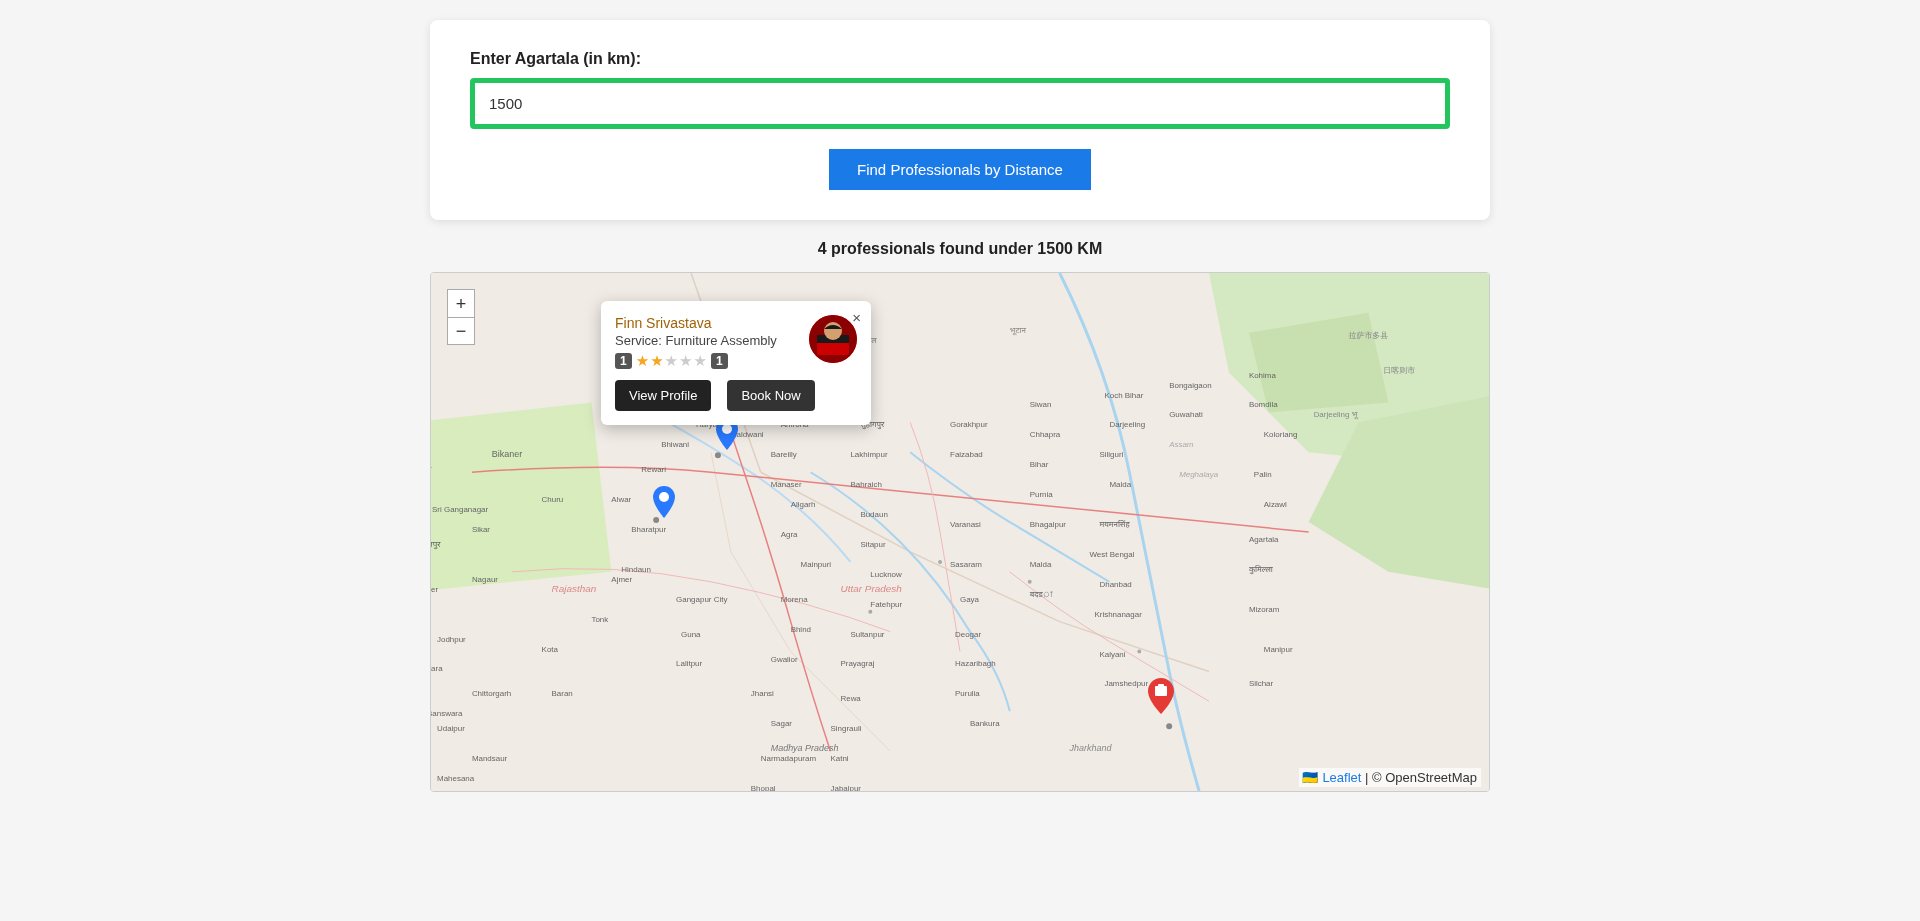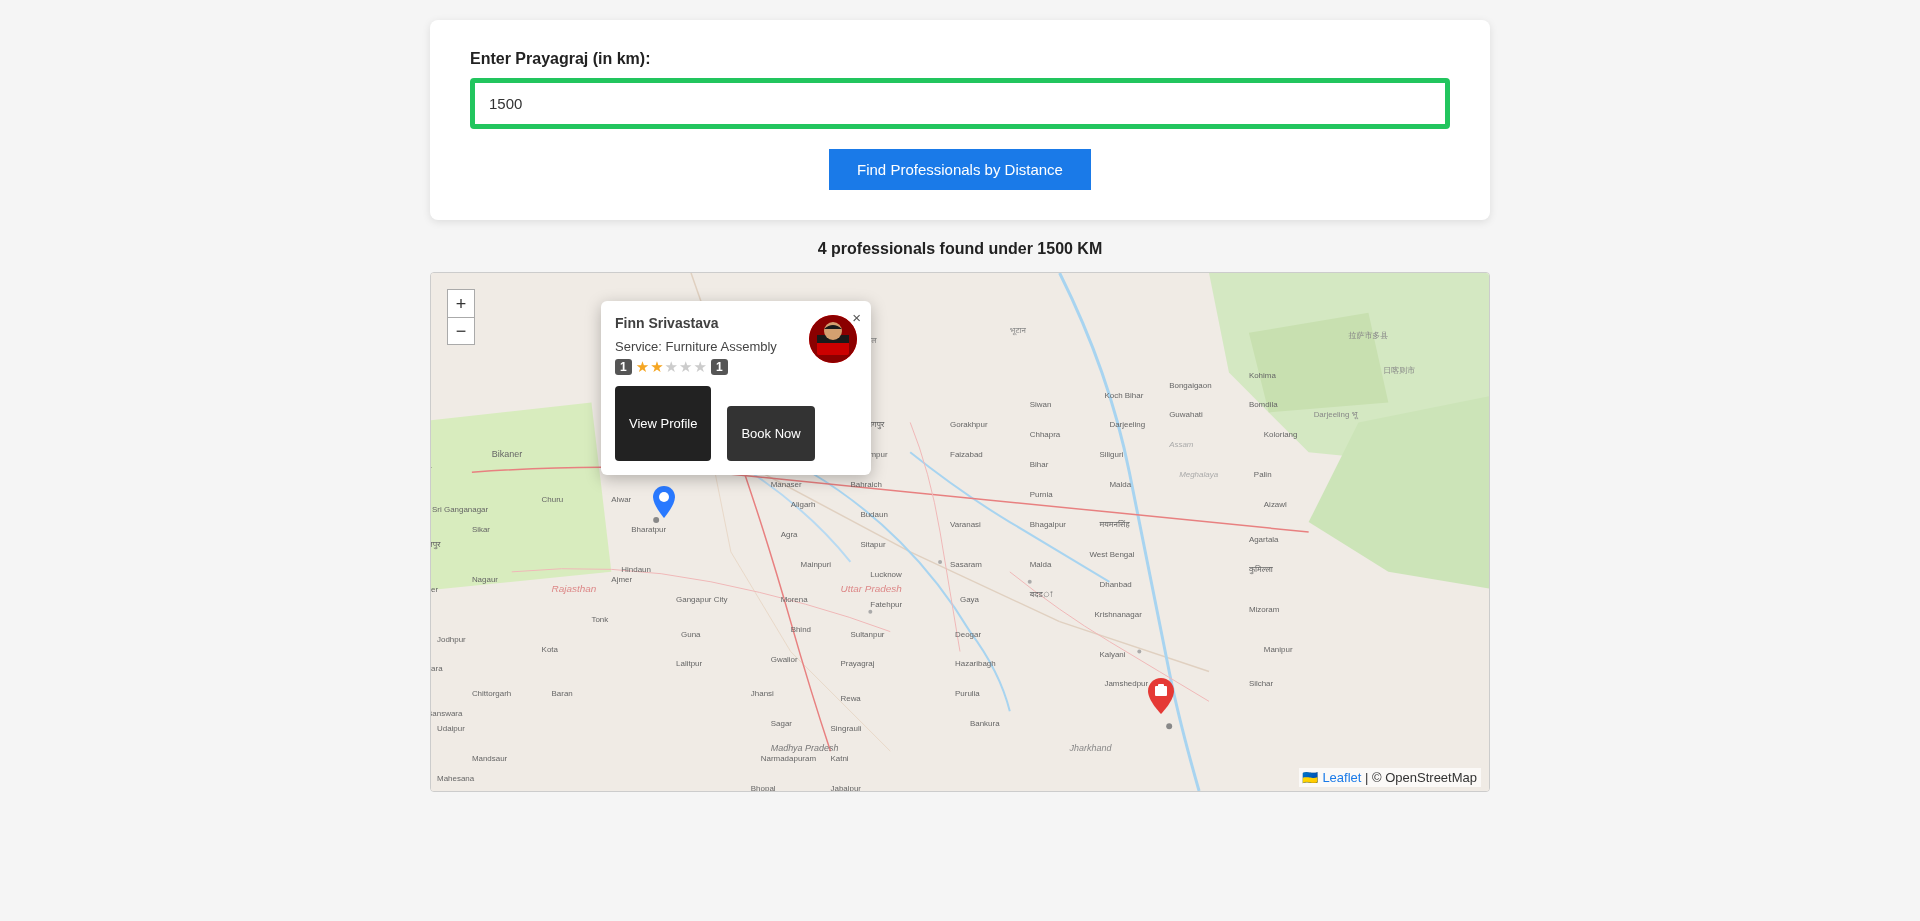--- a/index.html
+++ b/index.html
@@ -142,23 +142,23 @@
       gap: 10px;
       margin-bottom: 6px;
     }
 
     .popup-info {
       flex: 1;
     }
 
     .popup-name {
       font-size: 14px;
-      font-weight: bold;
-      color: #404040;
-      margin-bottom: 8px;
+      font-weight: normal;
+      color: #a16207;
+      margin-bottom: 2px;
     }
 
     .popup-service {
       font-size: 13px;
       color: #444;
       margin-bottom: 4px;
     }
 
     .popup-rating {
       display: flex;
@@ -215,25 +215,24 @@
       font-size: 13px;
       cursor: pointer;
       font-weight: 500;
     }
 
     .btn-book {
       background: #333;
       color: #fff;
       border: none;
       border-radius: 4px;
-      padding: 20px 14px;
+      padding: 8px 14px;
       font-size: 13px;
       cursor: pointer;
       font-weight: 500;
-      margin-top: 20px;
     }
 
     
     .marker {
       position: absolute;
       z-index: 15;
       transform: translate(-50%, -100%);
       cursor: pointer;
     }
 
@@ -258,21 +257,21 @@
     ::-webkit-scrollbar { width: 10px; }
     ::-webkit-scrollbar-track { background: #f1f1f1; }
     ::-webkit-scrollbar-thumb { background: #bbb; border-radius: 4px; }
   </style>
 </head>
 <body>
 
 <div class="page-container">
 
   <div class="search-card">
-    <div class="distance-label">Enter Prayagraj (in km):</div>
+    <div class="distance-label">Enter Agartala (in km):</div>
     <input class="distance-input" type="text" value="1500" style="">
     <div class="find-btn-wrapper">
       <button class="find-btn">Find Professionals by Distance</button>
     </div>
   </div>
 
   <div class="results-count">4 professionals found under 1500 KM</div>
 
   <div class="map-container">
 

